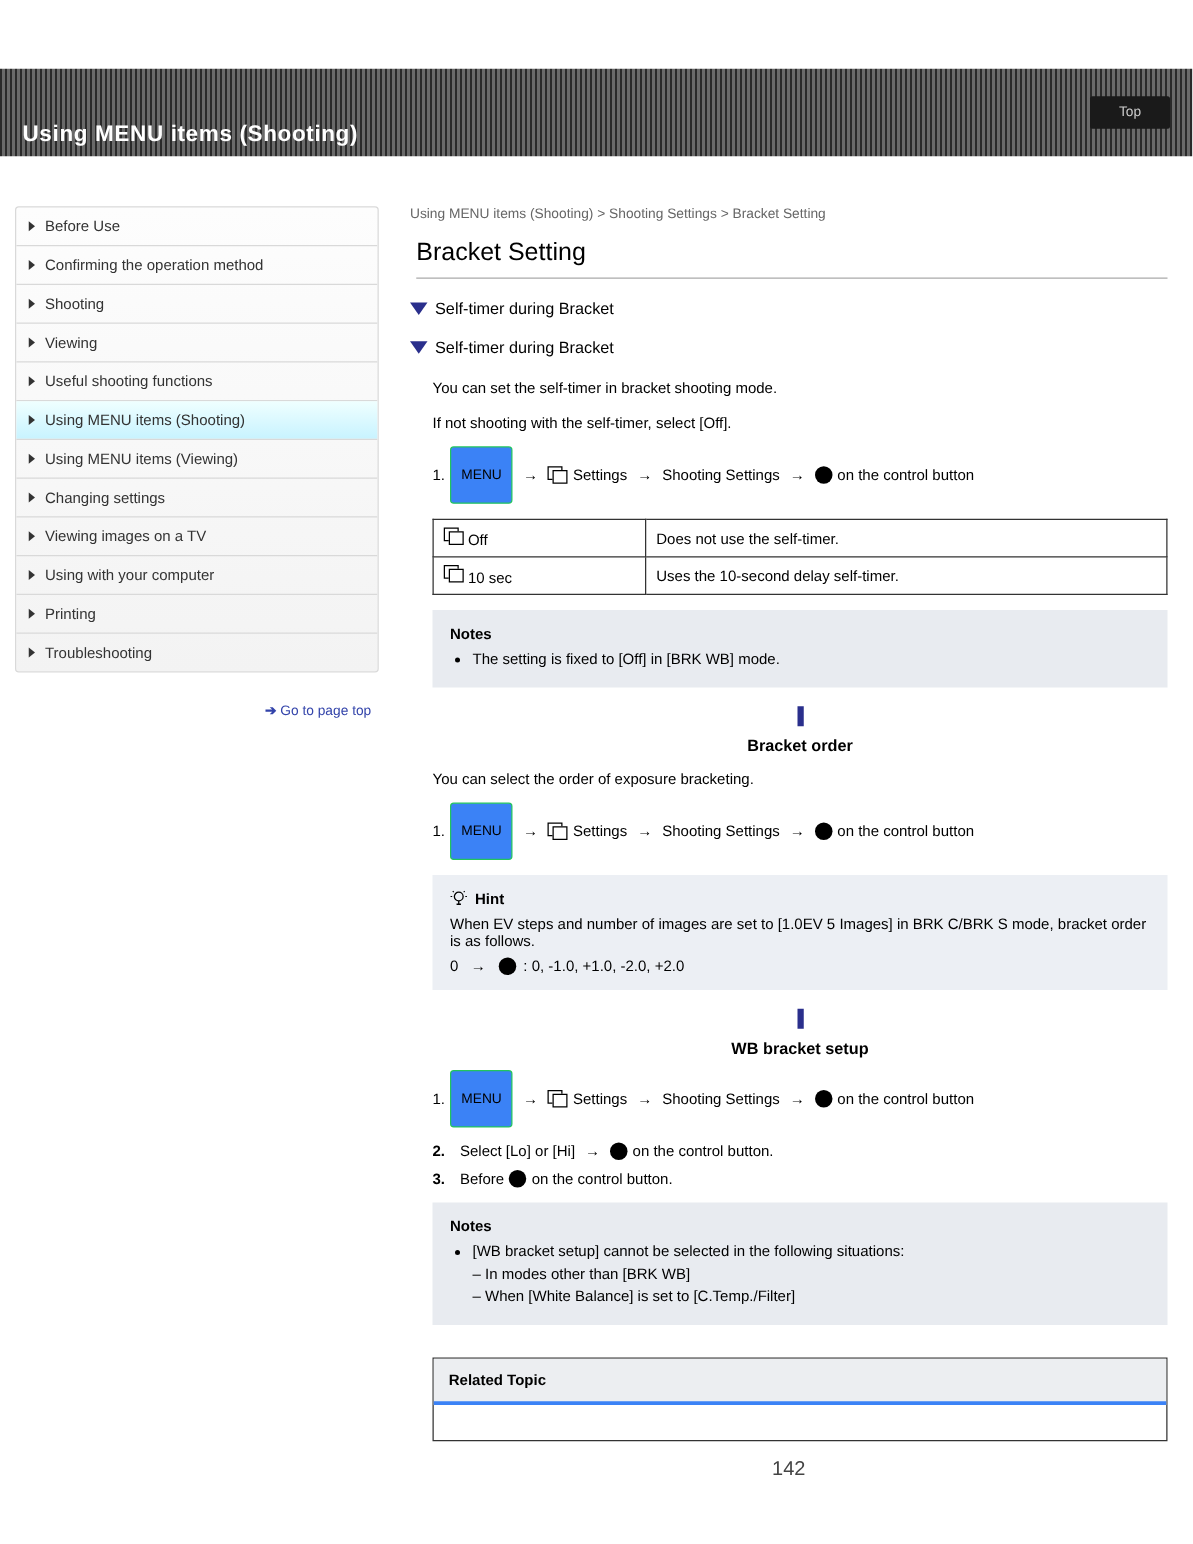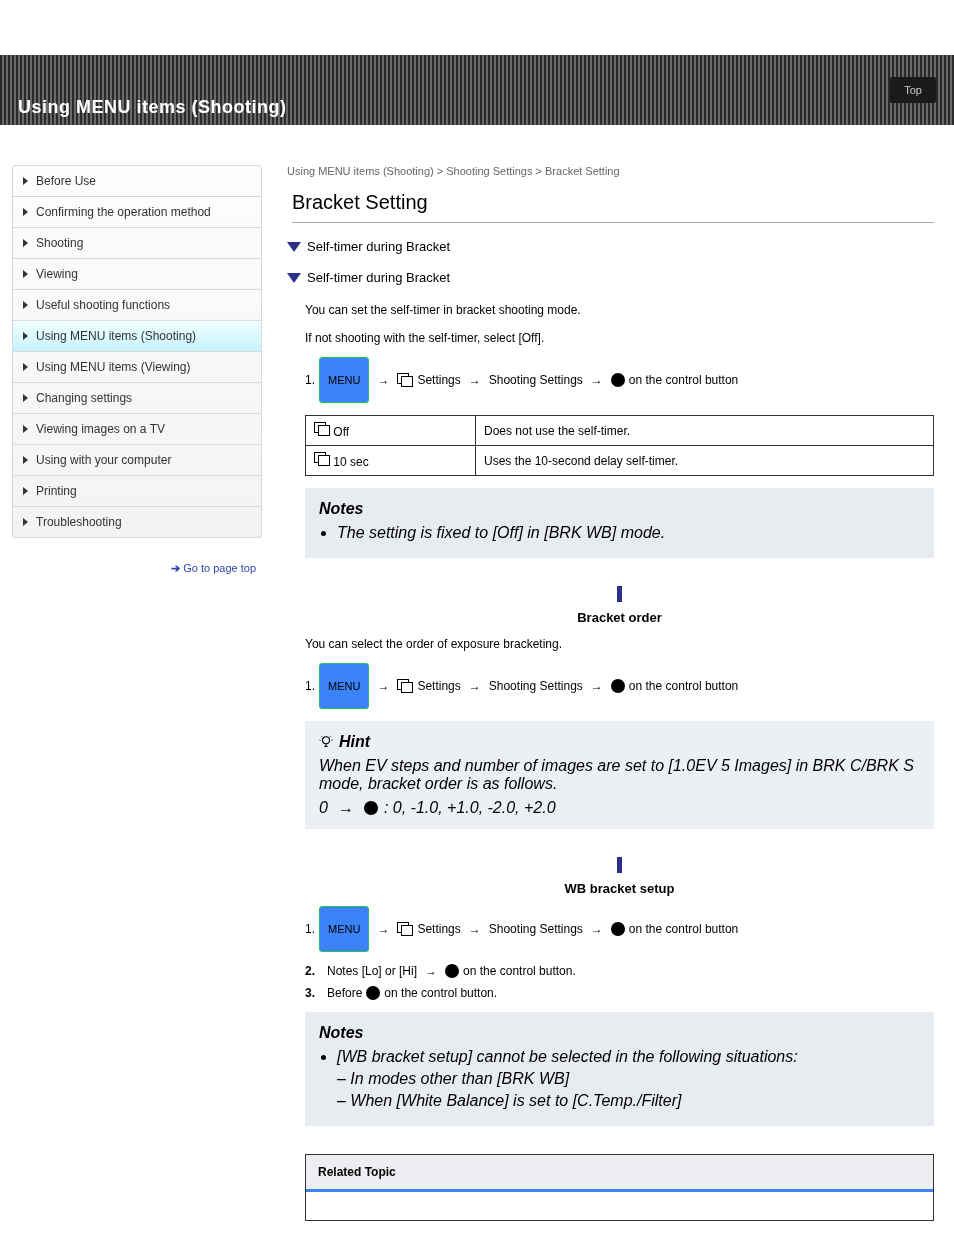--- a/index.html
+++ b/index.html
@@ -25,37 +25,37 @@
     top: 42px;
     color: #fff;
     font-size: 18px;
     font-weight: bold;
     letter-spacing: 0.5px;
   }
   .top-btn {
     position: absolute;
     right: 18px;
     top: 22px;
-    width: 46px;
+    width: 64px;
     height: 26px;
     background: #1a1a1a;
     color: #ccc;
     font-size: 11px;
     text-align: center;
     line-height: 26px;
     border-radius: 2px;
   }
   .page-wrap {
     display: flex;
     padding: 40px 20px 40px 12px;
     gap: 25px;
   }
   
   .sidebar {
-    width: 250px;
+    width: 291px;
     flex-shrink: 0;
     border: 1px solid #d9d9d9;
     border-radius: 3px;
     background: linear-gradient(#fdfdfd, #f3f3f3);
     overflow: hidden;
   }
   .side-item {
     display: flex;
     align-items: center;
     gap: 8px;
@@ -166,23 +166,22 @@
   table.opt td {
     border: 1px solid #333;
     padding: 6px 8px;
     font-size: 12px;
     vertical-align: middle;
   }
   table.opt td:first-child { width: 170px; }
   .note-box {
     background: #e8ebf0;
     padding: 12px 14px;
-    margin: 12px 0 28px 0;
-    font-size: 16px;
-    font-style: italic;
+    margin: 12px 0 15px 0;
+    font-size: 12px;
   }
   .note-box .nb-title { font-weight: bold; margin-bottom: 6px; }
   .note-box ul { margin: 0; padding-left: 18px; }
   .note-box li { margin-bottom: 4px; }
   .tip-bulb {
     display: inline-block;
     width: 14px; height: 14px;
   }
   .sub-head {
     display: flex;
@@ -397,21 +396,21 @@
         <span class="arrow-r"></span>
         <span>Shooting Settings</span>
         <span class="arrow-r"></span>
         <span class="dot"></span>
         <span>on the control button</span>
       </div>
 
       <div class="numstep">
         <span class="n">2.</span>
         <span class="t">
-          <span>Notes [Lo] or [Hi]</span>
+          <span>Select [Lo] or [Hi]</span>
           <span class="arrow-r"></span>
           <span class="dot"></span>
           <span>on the control button.</span>
         </span>
       </div>
 
       <div class="numstep">
         <span class="n">3.</span>
         <span class="t">
           <span>Before</span>

